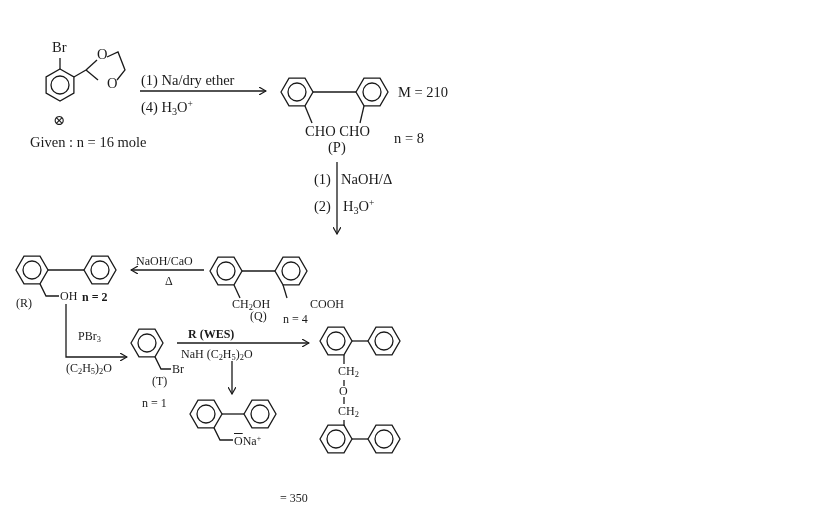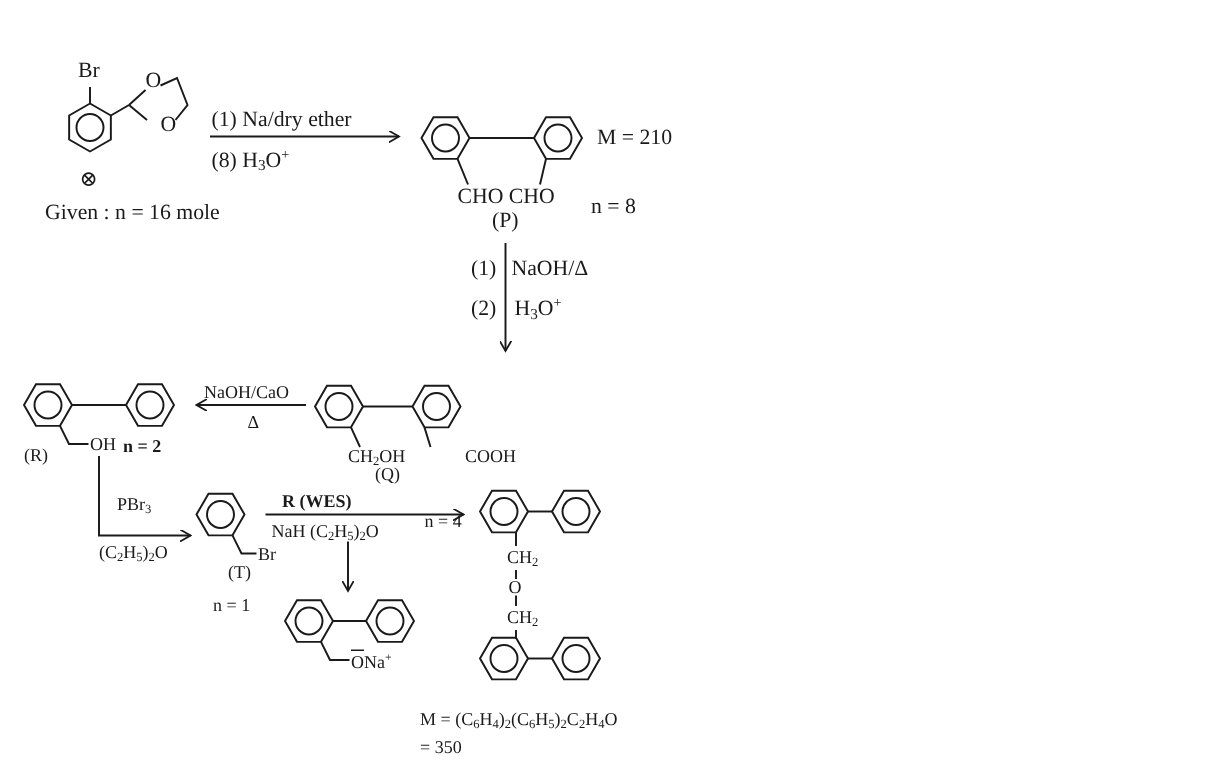--- a/index.html
+++ b/index.html
@@ -100,39 +100,39 @@
     </g>
   </svg>
 
   <span class="t" style="left:52px;top:28px;">Br</span>
   <span class="t" style="left:97px;top:35px;">O</span>
   <span class="t" style="left:107px;top:64px;">O</span>
   <span class="t" style="left:53px;top:101px;">⊗</span>
   <span class="t" style="left:30px;top:123px;">Given : n = 16 mole</span>
 
   <span class="t" style="left:141px;top:61px;">(1) Na/dry ether</span>
-  <span class="t" style="left:141px;top:88px;"><span>(8) H</span><sub>3</sub><span>O</span><sup>+</sup></span>
+  <span class="t" style="left:141px;top:88px;"><span>(4) H</span><sub>3</sub><span>O</span><sup>+</sup></span>
 
   <span class="t" style="left:398px;top:73px;">M = 210</span>
   <span class="t" style="left:305px;top:112px;">CHO CHO</span>
   <span class="t" style="left:394px;top:119px;">n = 8</span>
   <span class="t" style="left:328px;top:128px;">(P)</span>
 
   <span class="t" style="left:314px;top:160px;">(1)</span>
   <span class="t" style="left:341px;top:160px;">NaOH/Δ</span>
   <span class="t" style="left:314px;top:187px;">(2)</span>
   <span class="t" style="left:343px;top:187px;"><span>H</span><sub>3</sub><span>O</span><sup>+</sup></span>
 
   <span class="t sm" style="left:136px;top:243px;">NaOH/CaO</span>
   <span class="t sm" style="left:165px;top:263px;">Δ</span>
 
   <span class="t sm" style="left:232px;top:286px;"><span>CH</span><sub>2</sub><span>OH</span></span>
   <span class="t sm" style="left:280px;top:286px;margin-left:30px;">COOH</span>
   <span class="t sm" style="left:250px;top:298px;">(Q)</span>
-  <span class="t sm" style="left:283px;top:301px;margin-top:28px;">n = 4</span>
+  <span class="t sm" style="left:283px;top:301px;">n = 4</span>
 
   <span class="t sm" style="left:16px;top:285px;">(R)</span>
   <span class="t sm" style="left:60px;top:278px;">OH</span>
   <span class="t sm" style="left:82px;top:279px;font-weight:bold;">n = 2</span>
 
   <span class="t sm" style="left:78px;top:318px;"><span>PBr</span><sub>3</sub></span>
   <span class="t sm" style="left:66px;top:350px;"><span>(C</span><sub>2</sub><span>H</span><sub>5</sub><span>)</span><sub>2</sub><span>O</span></span>
 
   <span class="t sm" style="left:172px;top:351px;">Br</span>
   <span class="t sm" style="left:152px;top:363px;">(T)</span>
@@ -140,15 +140,14 @@
 
   <span class="t sm" style="left:188px;top:316px;font-weight:bold;">R  (WES)</span>
   <span class="t sm" style="left:181px;top:336px;"><span>NaH</span>&nbsp;<span>(C</span><sub>2</sub><span>H</span><sub>5</sub><span>)</span><sub>2</sub><span>O</span></span>
 
   <span class="t sm" style="left:234px;top:423px;"><span style="text-decoration:overline;">O</span><span>Na</span><sup>+</sup></span>
 
   <span class="t sm" style="left:338px;top:353px;"><span>CH</span><sub>2</sub></span>
   <span class="t sm" style="left:339px;top:373px;">O</span>
   <span class="t sm" style="left:338px;top:393px;"><span>CH</span><sub>2</sub></span>
 
-  <span class="t sm" style="left:280px;top:461px;">M = (C<sub>6</sub>H<sub>4</sub>)<sub>2</sub>(C<sub>6</sub>H<sub>5</sub>)<sub>2</sub>C<sub>2</sub>H<sub>4</sub>O</span>
   <span class="t sm" style="left:280px;top:480px;">= 350</span>
 </div>
 
 </body></html>

